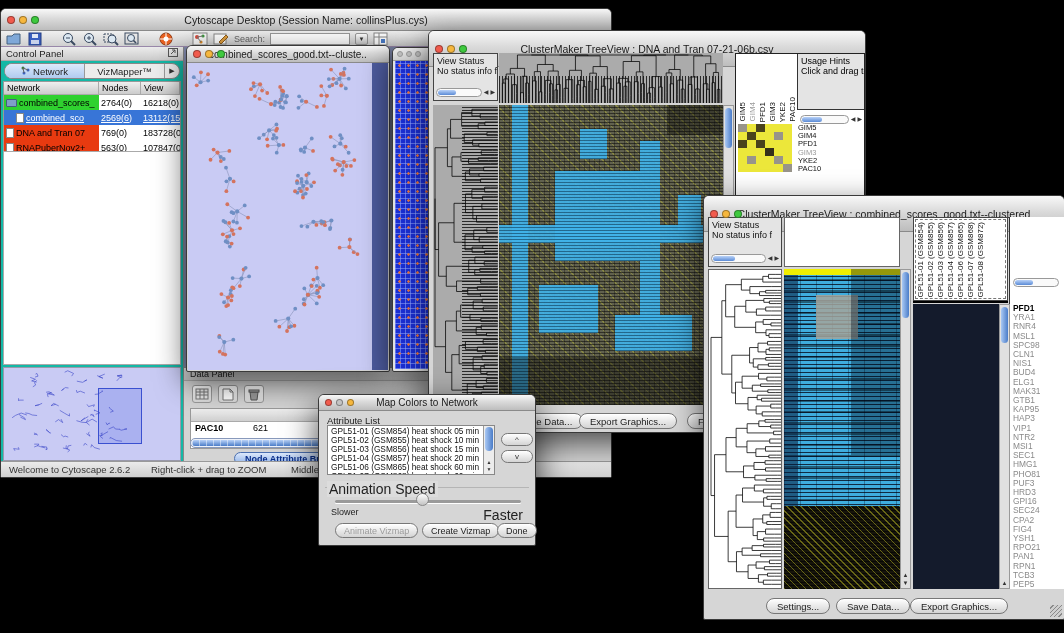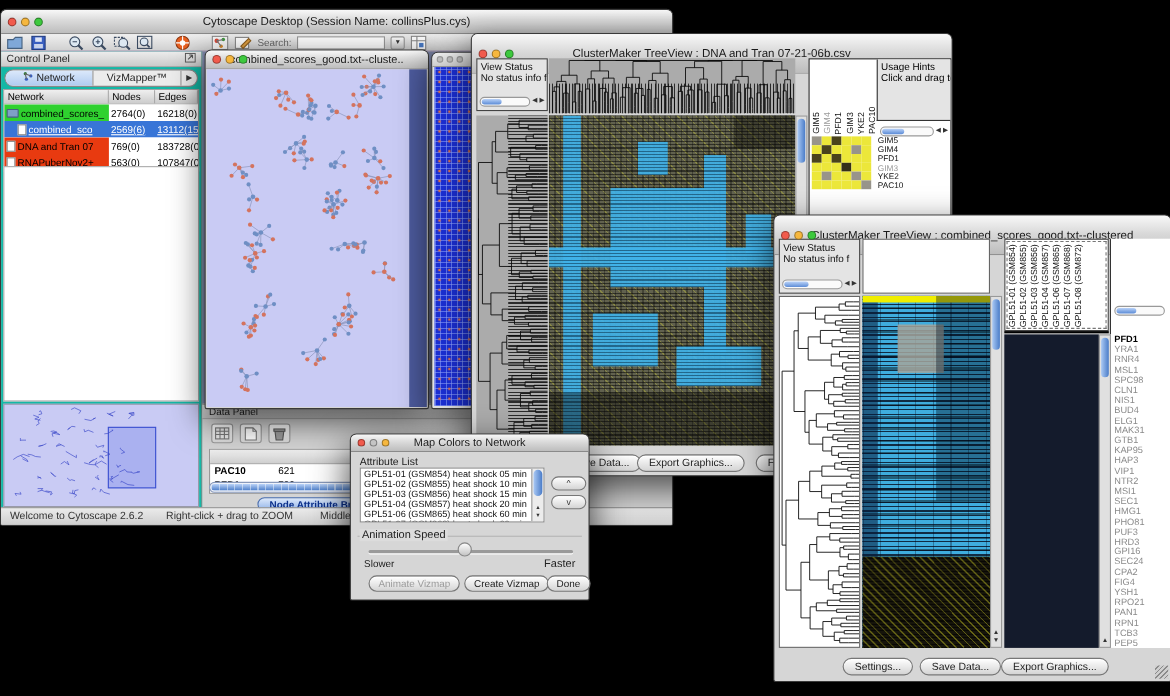--- a/index.html
+++ b/index.html
@@ -158,26 +158,26 @@
   .dlg{left:318px;top:394px;width:218px;height:152px;box-shadow:0 14px 34px rgba(0,0,0,.75);}
   .dlg .tbar{height:16px;}
   .dlg .dot{width:7px;height:7px;}
   .attlbl{position:absolute;left:8px;top:20px;font-size:9.5px;color:#222;}
   .albox{position:absolute;left:8px;top:30px;width:168px;height:50px;background:#fff;border:1px solid #888;overflow:hidden;font-size:8.3px;line-height:9.1px;color:#111;}
   .albox .items{position:absolute;left:3px;top:1px;right:12px;white-space:nowrap;}
   .alscroll{position:absolute;right:0;top:0;bottom:0;width:11px;border-left:1px solid #999;background:#ececec;}
   .alth{position:absolute;left:1px;right:1px;top:1px;height:24px;border-radius:4px;background:linear-gradient(90deg,#aac9f4,#4a7cc8);}
   .alarr{position:absolute;left:0;right:0;font-size:5px;text-align:center;color:#333;line-height:7px;}
   .udbtn{position:absolute;width:32px;height:13px;border-radius:7px;border:1px solid #777;background:linear-gradient(#fff,#d4d4d4);font-size:8px;line-height:11px;text-align:center;color:#333;}
-  .aslbl{position:absolute;left:8px;top:88px;font-size:10px;color:#222;}
+  .aslbl{position:absolute;left:8px;top:88px;font-size:14px;color:#222;}
   .ashr{position:absolute;left:6px;right:6px;top:92px;border-top:1px solid #b5b5b5;z-index:0;}
   .strack{position:absolute;left:16px;top:105px;width:186px;height:3px;background:#9a9a9a;border-radius:2px;box-shadow:0 1px 0 #fff;}
   .sthumb{position:absolute;left:97px;top:98px;width:13px;height:13px;border-radius:50%;background:linear-gradient(#fdfdfd,#c4c4c4);border:1px solid #888;}
   .slower{position:absolute;left:12px;top:112px;font-size:9px;color:#222;}
-  .faster{position:absolute;right:12px;top:112px;font-size:10px;color:#222;margin-left:20px;}
+  .faster{position:absolute;right:12px;top:112px;font-size:14px;color:#222;margin-left:20px;}
   .dlg .aqb{top:128px;height:15px;font-size:9px;padding:0 8px;}
   .aqb.disabled{color:#9c9c9c;}
 </style>
 </head>
 <body>
 
 <div class="stage">
 
   <section class="win main">
     <div class="tbar">
@@ -271,21 +271,21 @@
         </div>
         <div class="tab">
           <span>VizMapper™</span>
         </div>
         <div class="tabarrow">▶</div>
       </div>
       <div class="ntable">
         <div class="nhead">
           <span class="nh">Network</span>
           <span class="nh">Nodes</span>
-          <span class="nh">Edges</span>
+          <span class="nh">View</span>
         </div>
         <div id="net-rows">
             <div class="nrow green">
               <div class="ncell name">
                 <span class="fico"></span>
                 <span>combined_scores_</span>
               </div>
               <div class="ncell nodes">2764(0)</div>
               <div class="ncell edges">16218(0)</div>
             </div>

